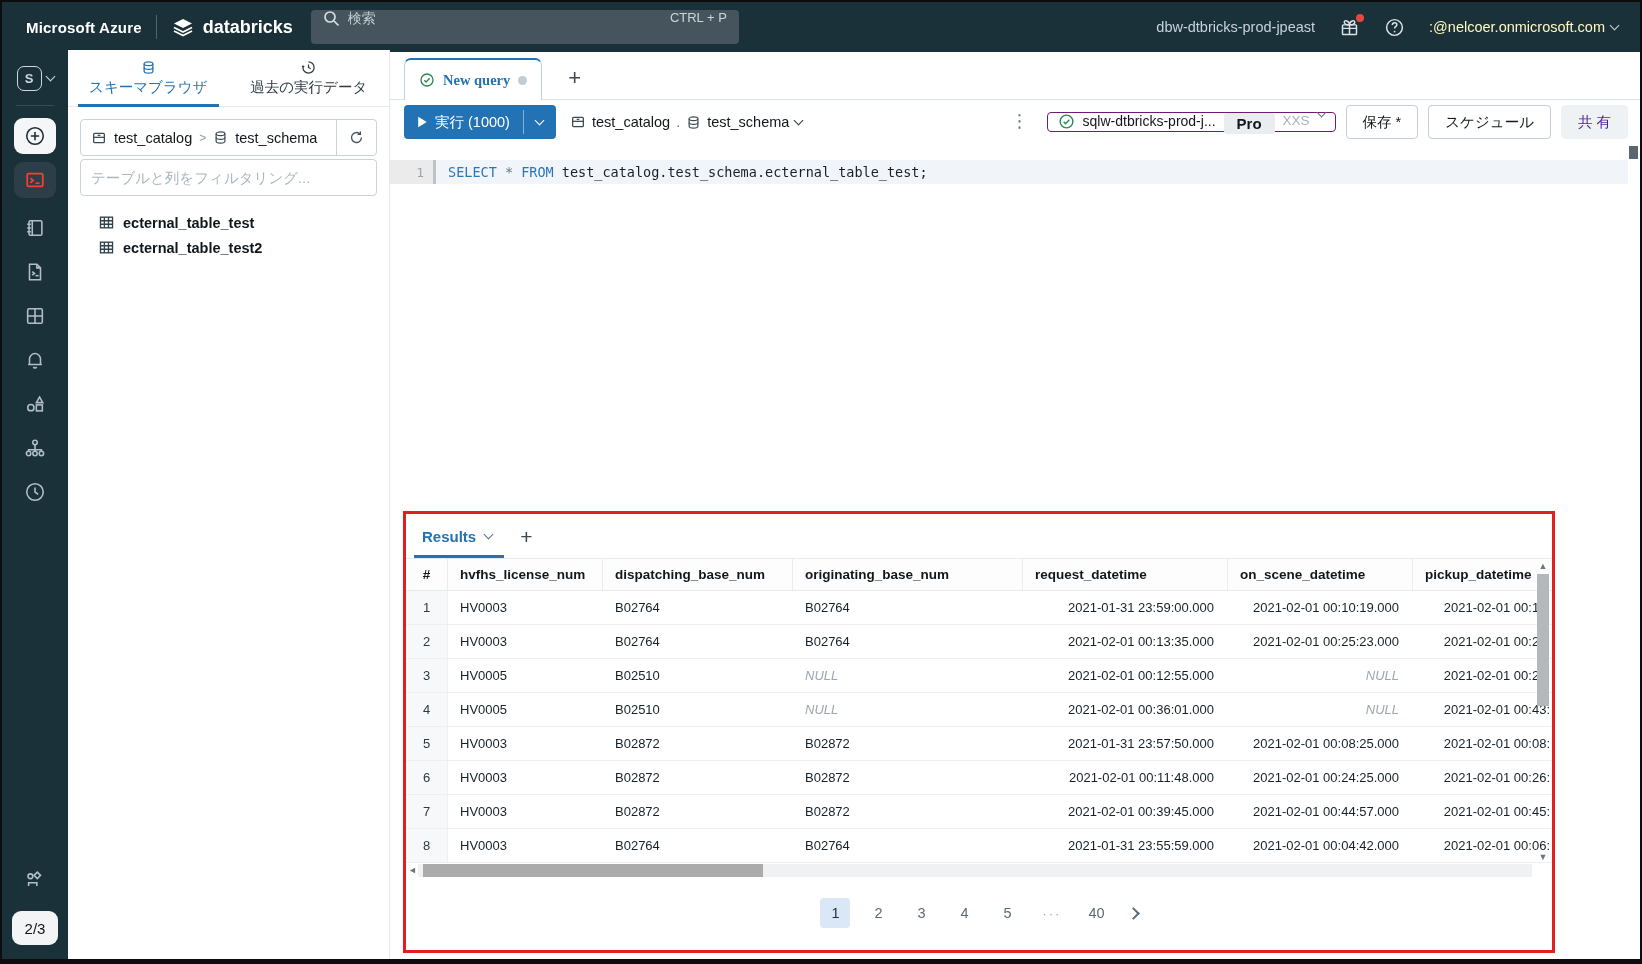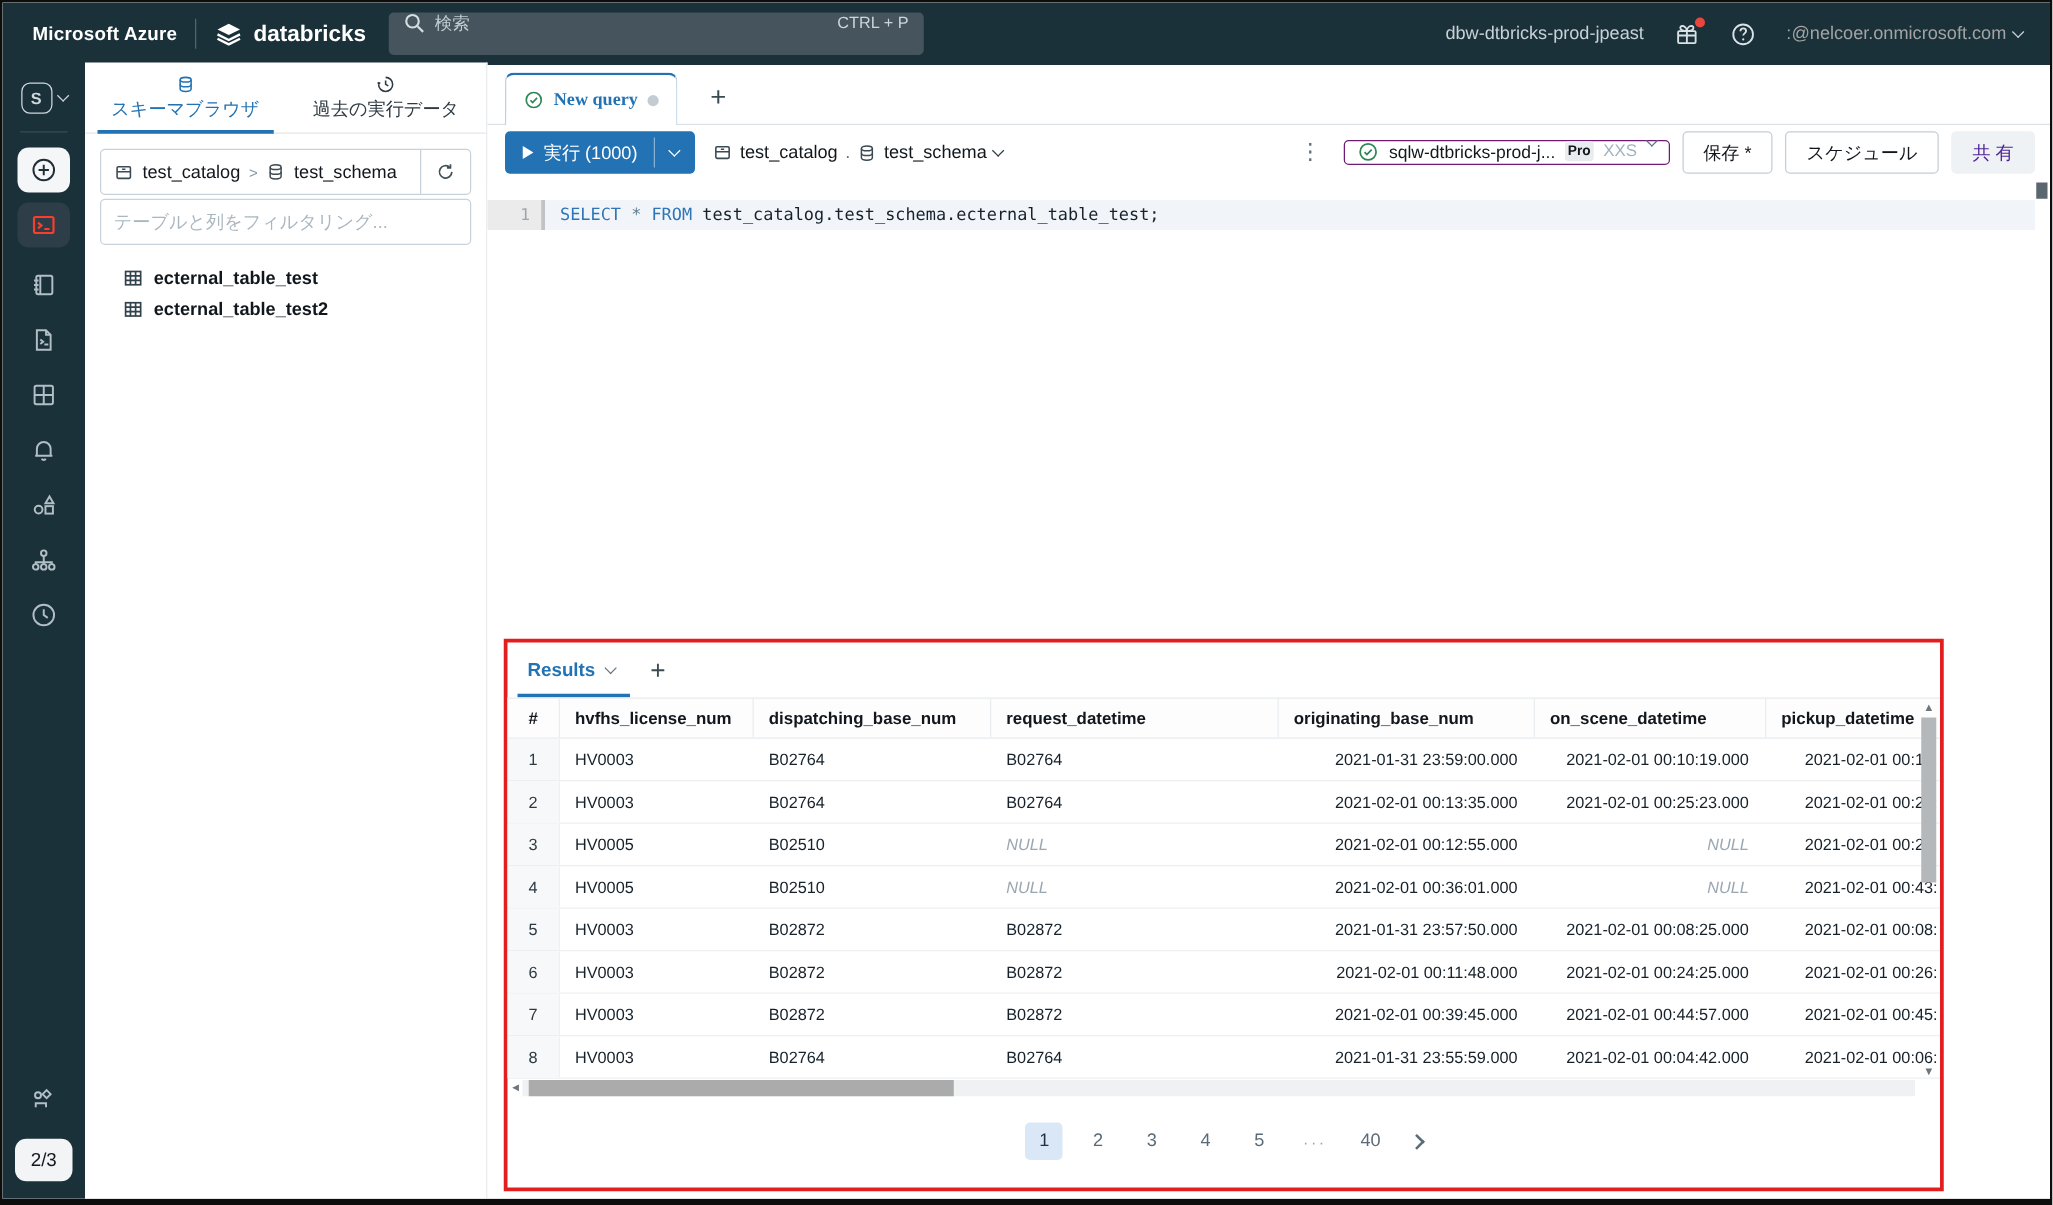--- a/index.html
+++ b/index.html
@@ -16,21 +16,21 @@
   .searchbox { margin-left:18px; width:428px; height:34px; background:#45545d; border-radius:4px;
                display:flex; align-items:flex-start; padding:0 12px; gap:8px; }
   .searchbox input { flex:1; background:transparent; border:none; outline:none; color:#e4eaed;
                      font-size:14px; font-family:"Liberation Sans",sans-serif; }
   .searchbox input::placeholder { color:#c2ccd2; }
   .search-shortcut { color:#ccd5da; font-size:13px; }
   .tb-right { margin-left:auto; display:flex; align-items:center; gap:24px; }
   .workspace-name { color:#c8d2d8; font-size:14.5px; }
   .tb-icon { position:relative; display:flex; color:#dbe2e6; }
   .notif-dot { position:absolute; top:-3px; right:-4px; width:8px; height:8px; border-radius:50%; background:#e8473f; }
-  .account { display:flex; align-items:center; gap:6px; color:#a3a3a3; font-size:14.5px; }
+  .account { display:flex; align-items:center; gap:6px; color:#fef9c3; font-size:14.5px; }
 
   
   .sidebar { position:absolute; left:0; top:50px; bottom:0; width:66px; background:#1b3139;
              display:flex; flex-direction:column; align-items:center; padding-top:14px; }
   .persona { display:flex; align-items:center; gap:5px; color:#cfd8dd; }
   .persona-box { width:25px; height:25px; border:1.7px solid #cfd8dd; border-radius:7px;
                  display:flex; align-items:center; justify-content:center; font-size:13px; font-weight:700; }
   .sb-divider { width:38px; height:1px; background:#3a4a53; margin:14px 0 12px; }
   .sb-tile { width:42px; height:36px; border-radius:9px; display:flex; align-items:center;
              justify-content:center; margin-bottom:8px; }
@@ -84,21 +84,21 @@
   .run-split { width:1px; background:rgba(255,255,255,.45); margin:5px 0; }
   .run-caret { width:32px; display:flex; align-items:center; justify-content:center; }
   .ctx-select { display:flex; align-items:center; gap:6px; margin-left:14px; font-size:14.5px;
                 color:#11171c; cursor:pointer; }
   .ctx-select .cicon { color:#3c4a53; display:flex; }
   .qtb-right { margin-left:auto; display:flex; align-items:center; gap:10px; }
   .kebab { color:#5f7281; font-size:18px; letter-spacing:0; padding:0 8px; cursor:pointer; line-height:.55; }
   .wh-select { height:20px; border:1px solid #701a75; border-radius:4px; display:flex; align-items:flex-start;
                gap:8px; padding:0 10px; cursor:pointer; }
   .wh-name { font-size:14px; color:#11171c; }
-  .wh-tier { background:#e9edf0; border-radius:3px; padding:2px 2px; font-size:11px; font-weight:700; color:#11171c; }
+  .wh-tier { background:#e9edf0; border-radius:3px; padding:2px 13px; font-size:15px; font-weight:700; color:#11171c; }
   .wh-size { font-size:13.5px; color:#a3b2bc; }
   .btn { height:34px; border:1px solid #c3ced6; border-radius:4px; background:#fff; display:flex;
          align-items:center; padding:0 16px; font-size:14.5px; color:#11171c; cursor:pointer; }
   .btn.disabled { background:#eef2f4; border-color:#eef2f4; color:#4c1d95; cursor:default; }
 
   .code-area { position:absolute; left:0; top:92px; right:0; height:367px; background:#fff; }
   .active-line { position:absolute; left:46px; right:12px; top:16px; height:24px; background:#f1f5fa; }
   .gutter-cell { position:absolute; left:0; top:16px; width:46px; height:24px; background:#ebebeb;
                  border-right:3px solid #bfc3c6; display:flex; align-items:center; justify-content:flex-end;
                  padding-right:9px; color:#9aa5ad; font-family:"DejaVu Sans Mono",monospace; font-size:13px; }
@@ -456,22 +456,22 @@
         </div>
         <span class="r-add">+</span>
         <div class="r-underline"></div>
       </div>
 
       <div class="rgrid">
         <div class="thead">
             <div class="hcell">#</div>
             <div class="hcell">hvfhs_license_num</div>
             <div class="hcell">dispatching_base_num</div>
+            <div class="hcell">originating_base_num</div>
             <div class="hcell">request_datetime</div>
-            <div class="hcell">originating_base_num</div>
             <div class="hcell">on_scene_datetime</div>
             <div class="hcell">pickup_datetime</div>
           </div>
         <div>
             <div class="trow">
               <div class="tcell c0">1</div>
               <div class="tcell c1">HV0003</div>
               <div class="tcell c2">B02764</div>
               <div class="tcell c3">B02764</div>
               <div class="tcell c4">2021-01-31 23:59:00.000</div>

